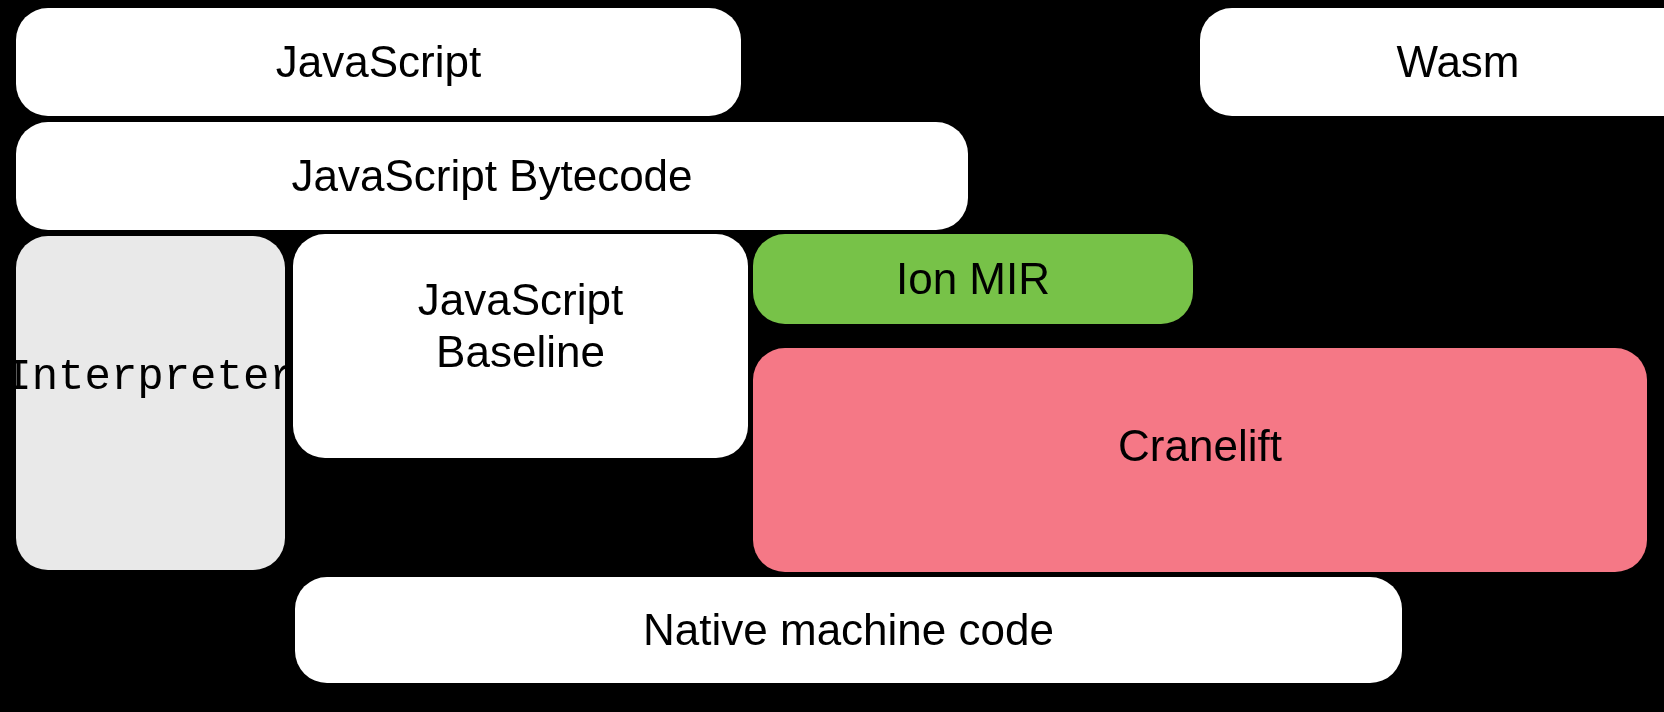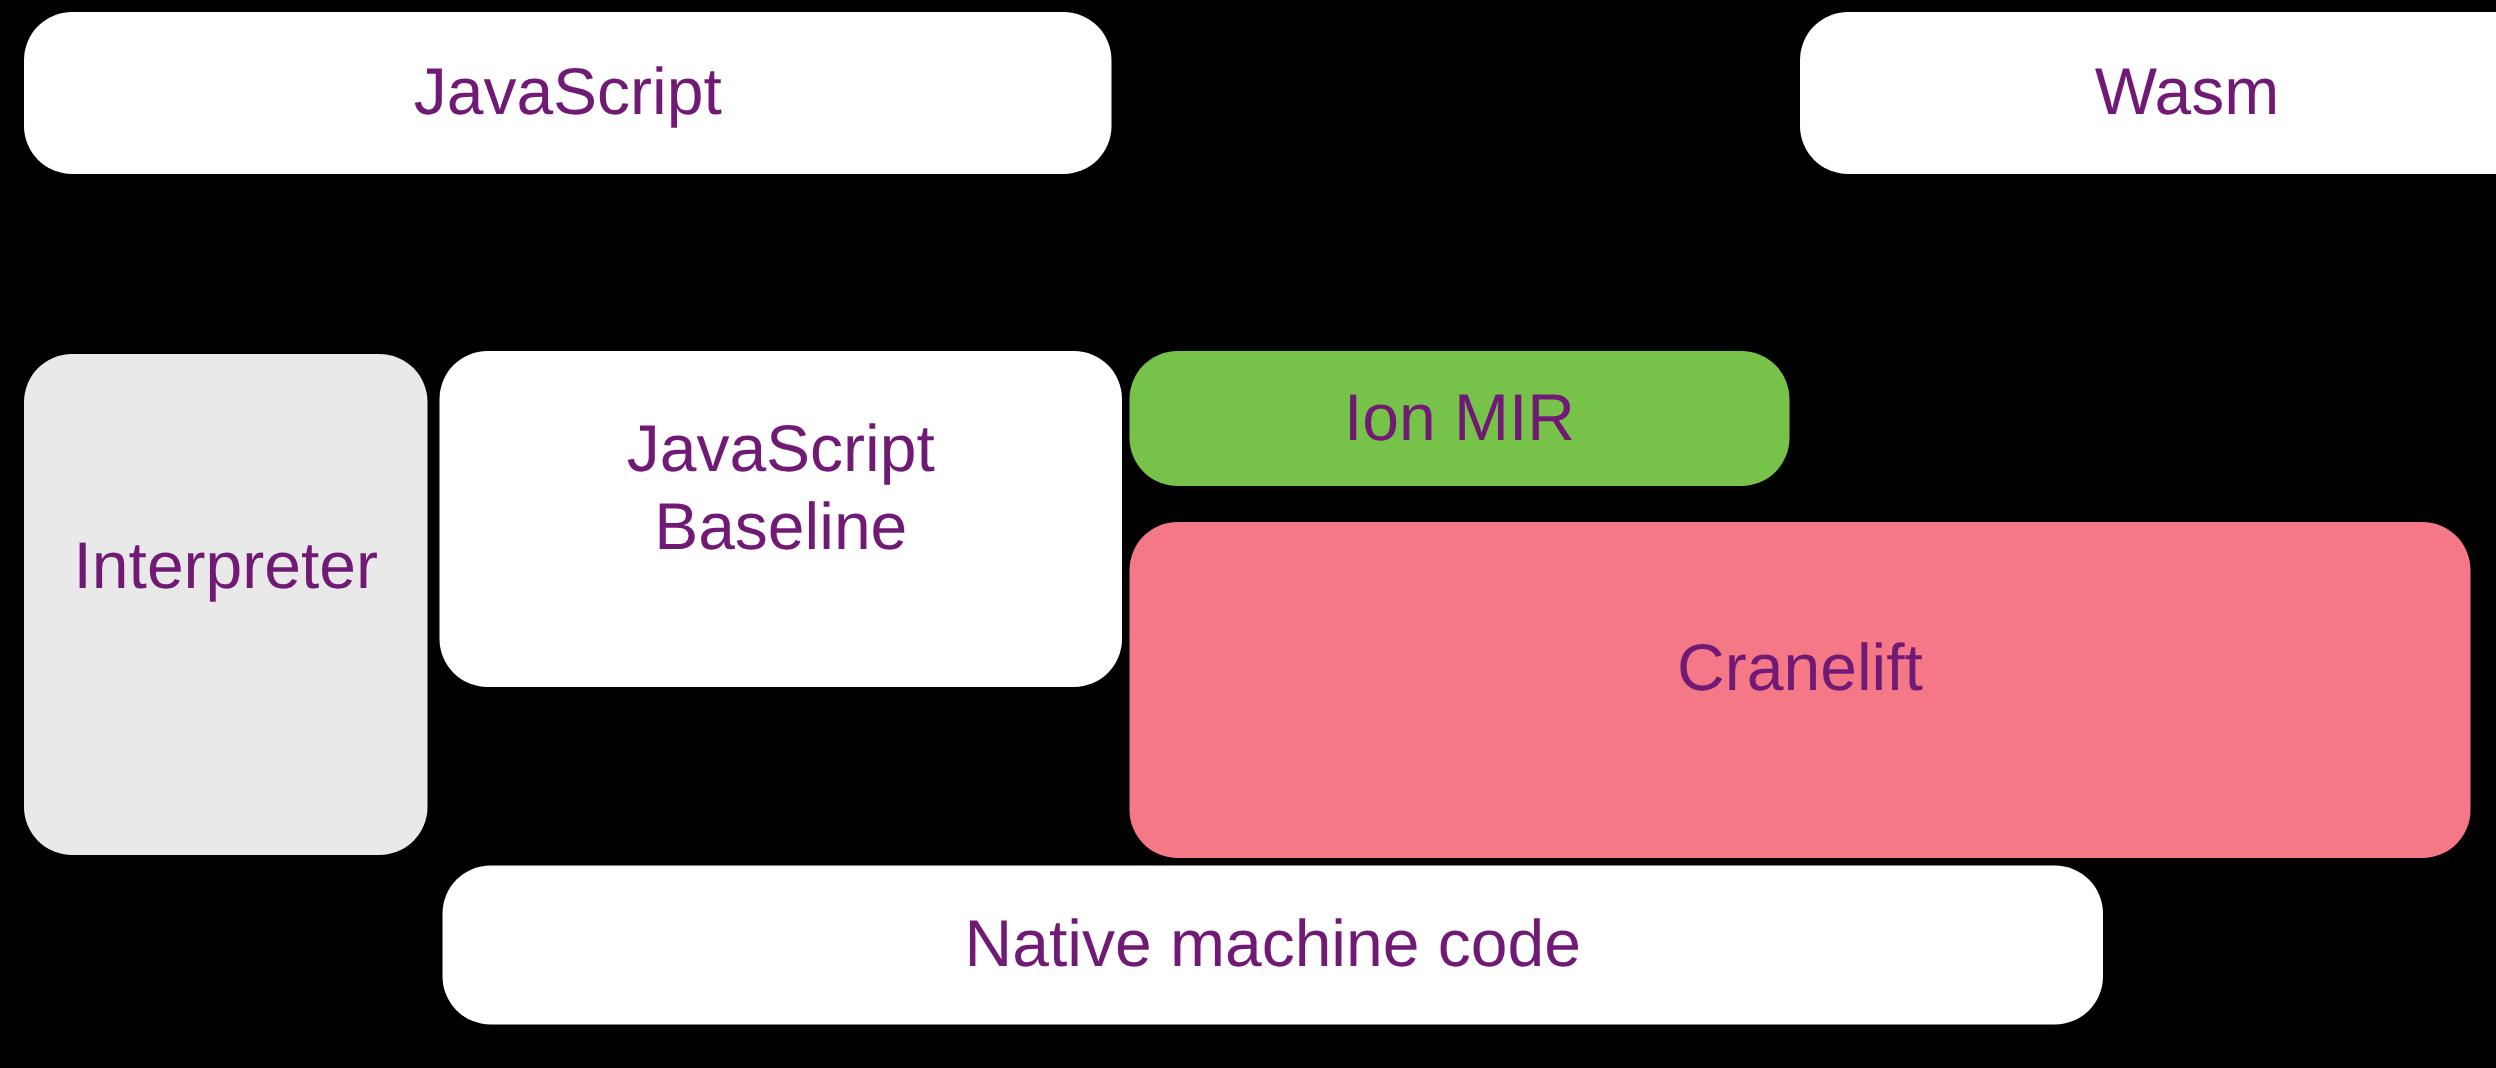--- a/index.html
+++ b/index.html
@@ -12,48 +12,49 @@
     width: 1664px;
     height: 712px;
     background: #000000;
     overflow: hidden;
     font-family: "Liberation Sans", "DejaVu Sans", sans-serif;
   }
   .box {
     position: absolute;
     border-radius: 32px;
     background: #ffffff;
-    color: #701a75;
+    color: #000000;
     display: flex;
     align-items: center;
     justify-content: center;
     text-align: center;
     font-size: 44px;
     line-height: 1.18;
     white-space: pre-line;
     box-sizing: border-box;
   }
   
   .b-javascript          { left: 16px;   top: 8px;   width: 725px;  height: 108px; }
   .b-asmjs               { left: 748px;  top: 8px;   width: 442px;  height: 108px; }
   .b-wasm                { left: 1200px; top: 8px;   width: 516px;  height: 108px; }
   .b-javascript-bytecode { left: 16px;   top: 122px; width: 952px;  height: 108px; }
   .b-baldrmonkey         { left: 975px;  top: 122px; width: 445px;  height: 108px; }
-  .b-interpreter         { left: 16px;   top: 236px; width: 269px;  height: 334px; padding-bottom: 50px; }
+  .b-interpreter         { left: 16px;   top: 236px; width: 269px;  height: 334px; padding-bottom: 50px; font-family: Liberation Mono, monospace; }
   .b-javascript-baseline { left: 293px;  top: 234px; width: 455px;  height: 224px; padding-bottom: 40px; }
   .b-ion-mir             { left: 753px;  top: 234px; width: 440px;  height: 90px; }
   .b-cranelift           { left: 753px;  top: 348px; width: 894px;  height: 224px; padding-bottom: 28px; }
   .b-macro-assembler     { left: 293px;  top: 463px; width: 455px;  height: 109px; }
   .b-native-machine-code { left: 295px;  top: 577px; width: 1107px; height: 106px; }
 </style>
 </head>
 <body>
 
 <div class="canvas">
   <div class="box b-javascript" style="background: rgb(255, 255, 255);">JavaScript</div>
   <div class="box b-wasm" style="background: rgb(255, 255, 255);">Wasm</div>
+  <div class="box b-javascript-bytecode" style="background: rgb(255, 255, 255);">JavaScript Bytecode</div>
   <div class="box b-interpreter" style="background: rgb(233, 233, 233);">Interpreter</div>
   <div class="box b-javascript-baseline" style="background: rgb(255, 255, 255);">JavaScript
 Baseline</div>
   <div class="box b-ion-mir" style="background: rgb(119, 194, 72);">Ion MIR</div>
   <div class="box b-cranelift" style="background: rgb(245, 120, 134);">Cranelift</div>
   <div class="box b-native-machine-code" style="background: rgb(255, 255, 255);">Native machine code</div>
 </div>
 
 </body></html>

